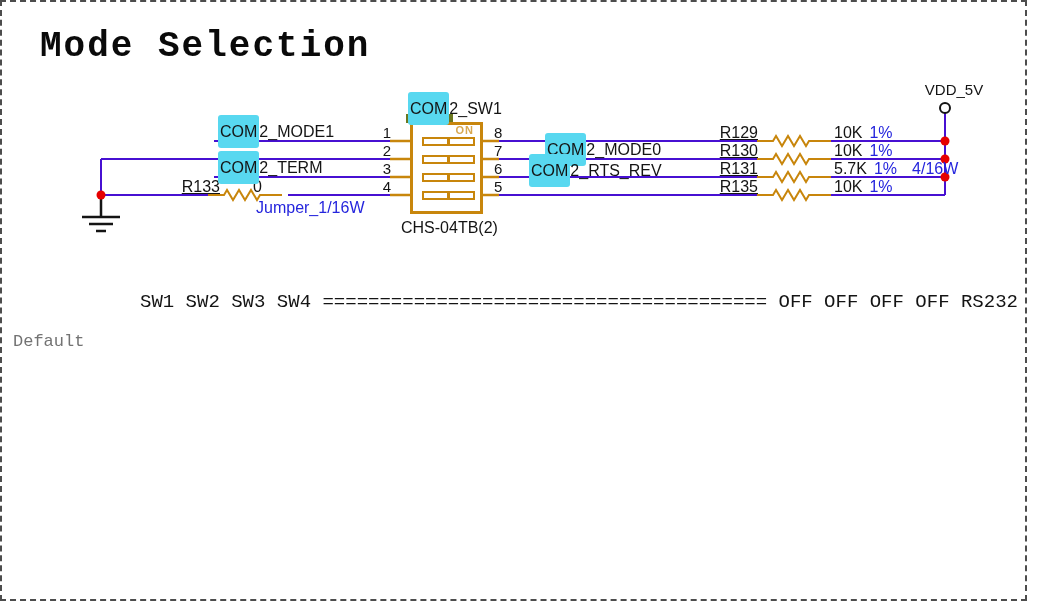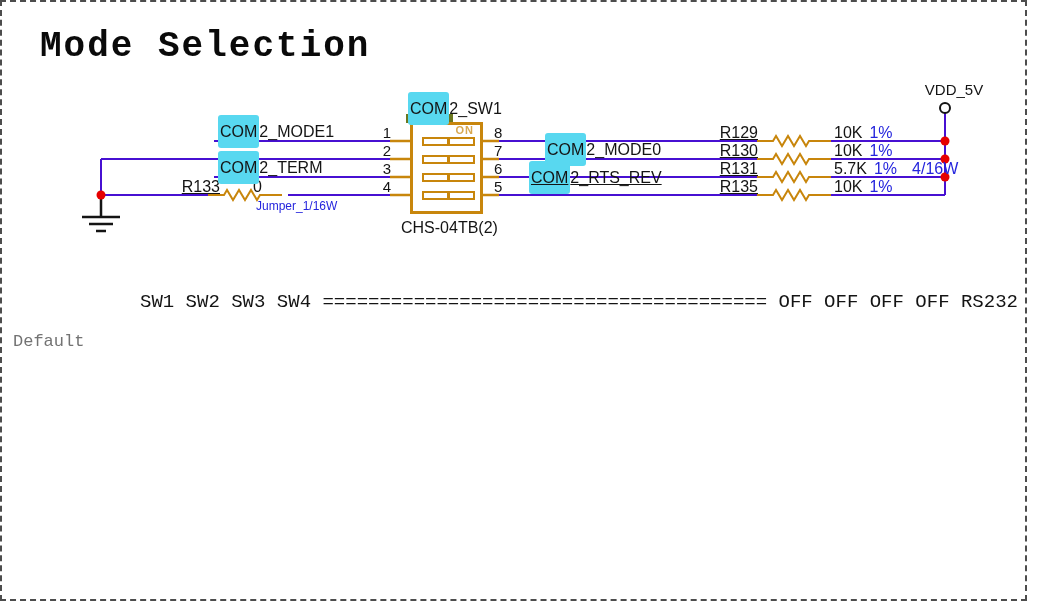--- a/index.html
+++ b/index.html
@@ -25,21 +25,21 @@
   .tolgap{margin-left:7px;}
   .extragap{margin-left:15px;}
   .swbox{left:408px;top:120px;width:73px;height:92px;box-sizing:border-box;
          border:3px solid var(--orange);background:#fff;}
   .swel{position:absolute;width:27px;height:9px;box-sizing:border-box;
         border:2px solid var(--orange);background:#fff;}
   .olive{left:404px;top:112px;width:47px;height:9px;background:#6B771E;}
   .onlab{left:408px;top:122px;width:64px;text-align:right;font-size:11px;font-weight:bold;
          color:#D8A850;letter-spacing:1px;}
   .part{left:399px;top:217px;font-size:16px;color:#141414;}
-  .note{font-size:12px;}
+  .note{font-size:16px;}
   .deflab{left:11px;top:330px;font-size:17px;color:#737373;}
   .modetable{left:138px;top:291px;margin:0;font-size:19px;line-height:19.8px;color:#141414;}
   svg{position:absolute;left:0;top:0;}
   .wire{stroke:var(--wire);stroke-width:2;fill:none;}
   .stub{stroke:var(--orange);stroke-width:2.5;fill:none;}
   .res{stroke:var(--orange);stroke-width:2;fill:none;}
   .dot{fill:var(--red);}
   .gnd{stroke:#141414;stroke-width:2.5;fill:none;}
   .vddc{stroke:#141414;stroke-width:2;fill:#fff;}
 </style>
@@ -124,21 +124,21 @@
       <div class="abs pin l" style="left:369px;top:140px;">2</div>
       <div class="abs pin l" style="left:369px;top:158px;">3</div>
       <div class="abs pin l" style="left:369px;top:176px;">4</div>
       <div class="abs pin" style="left:492px;top:122px;">8</div>
       <div class="abs pin" style="left:492px;top:140px;">7</div>
       <div class="abs pin" style="left:492px;top:158px;">6</div>
       <div class="abs pin" style="left:492px;top:176px;">5</div>
       <div class="abs netlabel" style="left:216px;top:121px;"><span class="hl">COM</span><span>2_MODE1</span></div>
       <div class="abs netlabel" style="left:216px;top:157px;"><span class="hl">COM</span><span>2_TERM</span></div>
       <div class="abs netlabel" style="left:527px;top:139px;margin-left:16px;"><span class="hl">COM</span><span>2_MODE0</span></div>
-      <div class="abs netlabel" style="left:527px;top:167px;text-decoration:underline;"><span class="hl">COM</span><span>2_RTS_REV</span></div>
+      <div class="abs netlabel" style="left:527px;top:160px;"><span class="hl">COM</span><span>2_RTS_REV</span></div>
       <div class="abs refdes refbox" style="left:690px;top:122px;">R129</div>
       <div class="abs rval" style="left:832px;top:122px;"><span>10K</span><span class="blue tolgap">1%</span></div>
       <div class="abs refdes refbox" style="left:690px;top:140px;">R130</div>
       <div class="abs rval" style="left:832px;top:140px;"><span>10K</span><span class="blue tolgap">1%</span></div>
       <div class="abs refdes refbox" style="left:690px;top:158px;">R131</div>
       <div class="abs rval" style="left:832px;top:158px;"><span>5.7K</span><span class="blue tolgap">1%</span><span class="blue extragap">4/16W</span></div>
       <div class="abs refdes refbox" style="left:690px;top:176px;">R135</div>
       <div class="abs rval" style="left:832px;top:176px;"><span>10K</span><span class="blue tolgap">1%</span></div>
     </div>
 </div>

